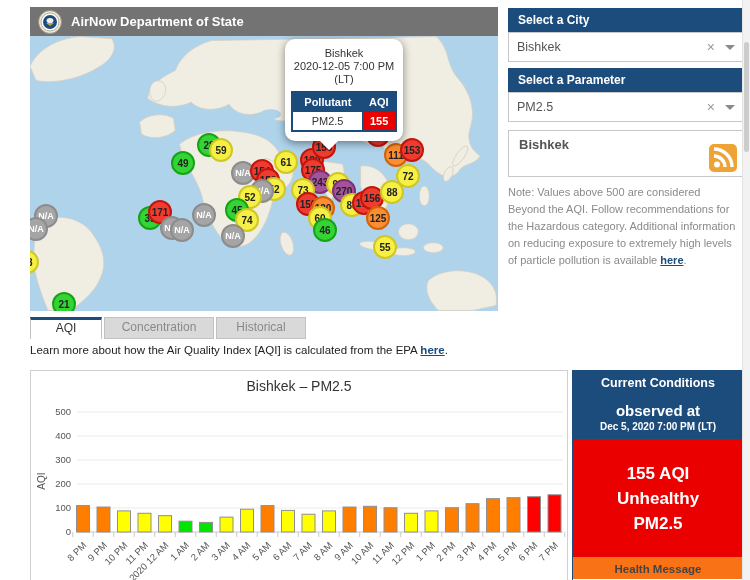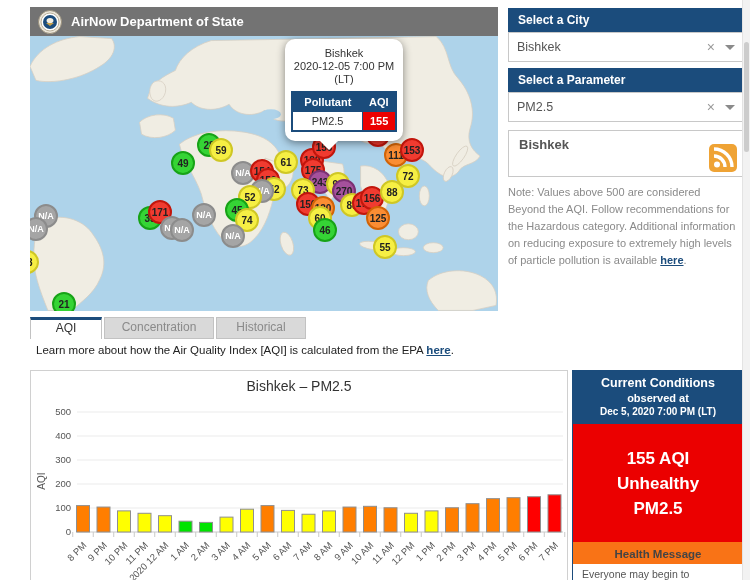--- a/index.html
+++ b/index.html
@@ -34,21 +34,21 @@
   #popup td{font-size:11px;padding:3px 2px;border:1px solid #1b4c7c;}
   #popup td.aqi{background:#eb0000;color:#fff;font-weight:bold;}
   
   #tabbar{position:absolute;left:30px;top:317px;height:22px;display:flex;}
   .tab{box-sizing:border-box;height:22px;text-align:center;font-size:12px;line-height:19px;
        background:#d9d9d9;color:#8a8a8a;border:1px solid #c2c2c2;margin-right:2px;cursor:pointer;}
   .tab:nth-child(1){width:72px;}
   .tab:nth-child(2){width:110px;}
   .tab:nth-child(3){width:90px;}
   .tab.active{background:#fff;color:#333;border-top:3px solid #1b4c7c;border-bottom:none;line-height:17px;}
-  #learnmore{position:absolute;left:30px;top:344px;font-size:11.5px;color:#222;margin-left:6px;}
+  #learnmore{position:absolute;left:30px;top:344px;font-size:11.5px;color:#222;}
   a.inline-link{color:#1b4c7c;font-weight:bold;text-decoration:underline;cursor:pointer;}
   
   #chart-panel{position:absolute;left:30px;top:370px;width:538px;height:230px;background:#fff;
                border:1px solid #d0d0d0;box-sizing:border-box;overflow:hidden;}
   #chart-title{text-align:center;font-size:14px;color:#333;margin-top:7px;}
   #chart-svg{position:absolute;left:2px;top:22px;}
   
   .side-header{background:#1b4c7c;color:#fff;font-size:12px;font-weight:bold;padding:5px 10px;}
   .select-row{background:#fff;border:1px solid #c8c8c8;height:28px;display:flex;align-items:center;
               font-size:12.5px;color:#555;padding:0 8px;cursor:pointer;}
@@ -61,21 +61,21 @@
   #rss-box{position:absolute;left:508px;top:130px;width:236px;height:47px;background:#fff;
            border:1px solid #c8c8c8;box-sizing:border-box;}
   #rss-box .city{font-size:13px;font-weight:bold;color:#555;margin:6px 0 0 10px;}
   #rss-box .rss{position:absolute;right:6px;bottom:4px;cursor:pointer;}
   #note{position:absolute;left:508px;top:184px;width:232px;font-size:11px;color:#8a8a8a;line-height:17px;}
   
   #cc{position:absolute;left:572px;top:370px;width:172px;height:230px;box-sizing:border-box;
       border:1px solid #1b4c7c;background:#fff;}
   #cc .head{background:#1b4c7c;color:#fff;text-align:center;padding:5px 2px 7px;}
   #cc .head .l1{font-size:12.5px;font-weight:bold;}
-  #cc .head .l2{font-size:11px;font-weight:bold;margin-top:2px;}
+  #cc .head .l2{font-size:15px;font-weight:bold;margin-top:12px;}
   #cc .head .l3{font-size:10px;font-weight:bold;margin-top:2px;}
   #cc .alert{background:#eb0000;color:#fff;text-align:center;padding:22px 0 21px;}
   #cc .alert div{font-size:17px;font-weight:bold;line-height:25px;}
   #cc .hm-head{text-align:center;font-size:11.5px;font-weight:bold;color:#444;padding:6px 0 4px;background:#f97316;}
   #cc .hm-text{font-size:10.5px;color:#555;line-height:17px;padding:2px 9px;}
   
   #scroll-track{position:absolute;right:0;top:0;width:7px;height:580px;background:#f2f2f2;
                 border-left:1px solid #e3e3e3;}
   #scroll-thumb{position:absolute;right:1px;top:42px;width:5px;height:110px;background:#cccccc;border-radius:3px;}
 </style>

